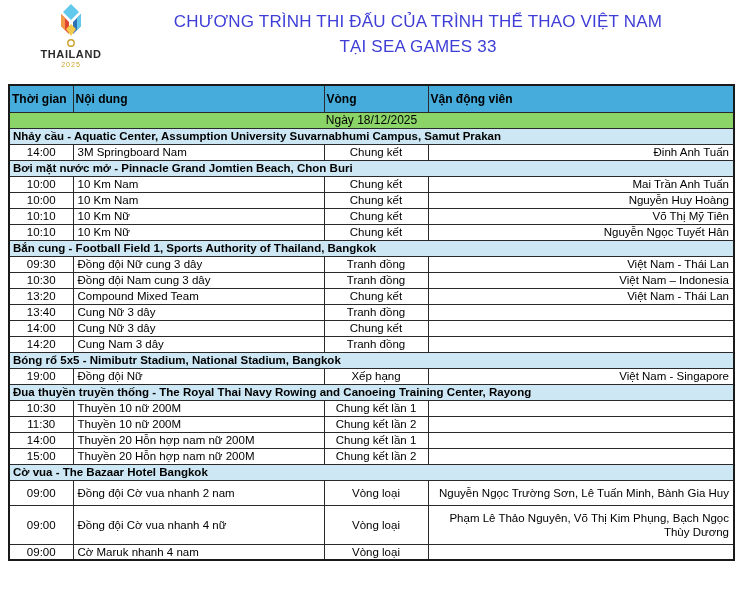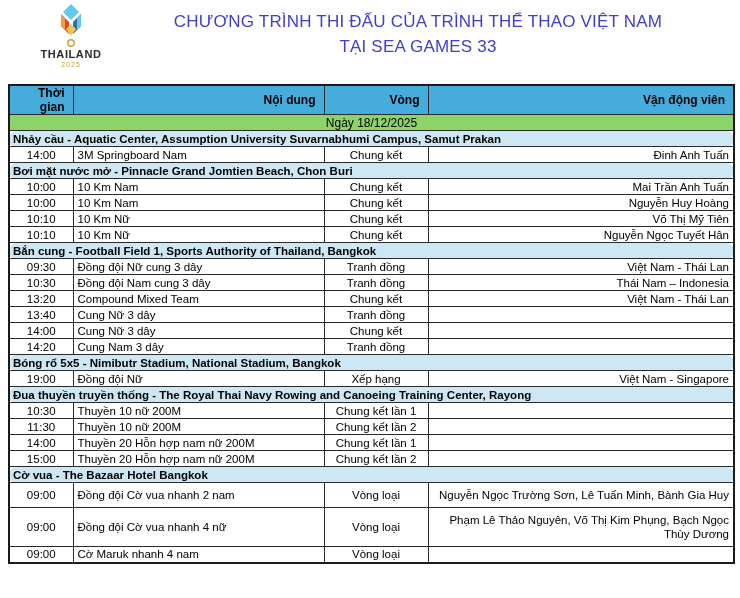--- a/index.html
+++ b/index.html
@@ -35,34 +35,33 @@
     border:2px solid #1a1a1a;
   }
   .schedule th, .schedule td {
     border:1px solid #2a2a2a;
     overflow:hidden;
   }
   .schedule thead th {
     background:var(--header-bg, #45acdc);
     height:27px;
     font-size:12px; font-weight:bold;
-    text-align:right;
-    padding:0 8px;
+    text-align:left;
+    padding:0 2px;
   }
   tr.date-row td {
     background:var(--date-bg, #8bd468);
     text-align:center; font-weight:normal;
     font-size:12px; height:16px; padding:0;
   }
   tr.section-row td {
     background:var(--section-bg, #cde8f4);
     font-weight:bold; font-size:11.5px;
     text-align:left; padding:1px 3px; height:16px;
     white-space:nowrap;
-    border-radius:8px;
   }
   tr.data-row td {
     background:#fff; font-size:11.5px;
     height:16px; line-height:14px;
     padding:0 4px; vertical-align:middle;
   }
   tr.data-row td.col-time  { text-align:center; padding:0; }
   tr.data-row td.col-event { text-align:left; }
   tr.data-row td.col-round { text-align:center; padding:0; }
   tr.data-row td.col-athlete { text-align:right; }
@@ -155,21 +154,21 @@
         <tr class="data-row">
           <td class="col-time">09:30</td>
           <td class="col-event">Đồng đội Nữ cung 3 dây</td>
           <td class="col-round">Tranh đồng</td>
           <td class="col-athlete">Việt Nam - Thái Lan</td>
         </tr>
         <tr class="data-row">
           <td class="col-time">10:30</td>
           <td class="col-event">Đồng đội Nam cung 3 dây</td>
           <td class="col-round">Tranh đồng</td>
-          <td class="col-athlete">Thái Nam – Indonesia</td>
+          <td class="col-athlete">Việt Nam – Indonesia</td>
         </tr>
         <tr class="data-row">
           <td class="col-time">13:20</td>
           <td class="col-event">Compound Mixed Team</td>
           <td class="col-round">Chung kết</td>
           <td class="col-athlete">Việt Nam - Thái Lan</td>
         </tr>
         <tr class="data-row">
           <td class="col-time">13:40</td>
           <td class="col-event">Cung Nữ 3 dây</td>

